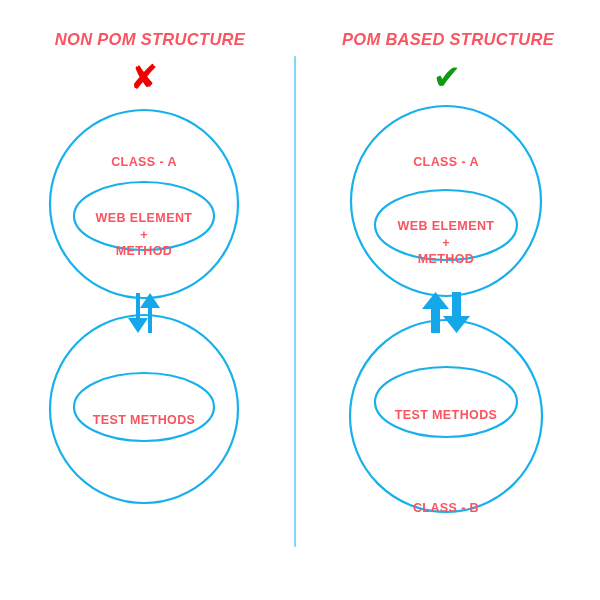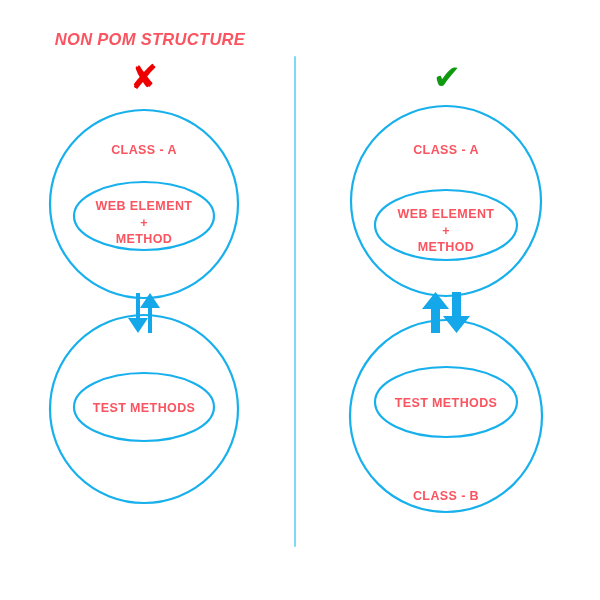--- a/index.html
+++ b/index.html
@@ -29,20 +29,21 @@
   }
   .label {
     position: absolute;
     color: #fa5460;
     font-weight: bold;
     letter-spacing: 0.4px;
     text-align: center;
     white-space: pre-line;
     line-height: 1.32;
     user-select: none;
+    margin-top: 12px;
   }
   .panel-title {
     font-size: 16.5px;
     font-style: italic;
     font-weight: bold;
     letter-spacing: 0.3px;
     color: #fa5460;
     text-align: center;
     position: absolute;
     width: 300px;
@@ -98,20 +99,21 @@
     <g>
       <path d="M431 333 L431 309 L422 309 L435.5 292 L449 309 L440 309 L440 333 Z" fill="#14a8ea"></path>
     </g>
     <g>
       <path d="M452 292 L452 316 L443 316 L456.5 333 L470 316 L461 316 L461 292 Z" fill="#14a8ea"></path>
     </g>
   </svg>
 
   <div class="panel-title" style="left:0px; top:30px;">NON POM STRUCTURE</div>
 
+  <div class="panel-title" style="left:298px; top:30px;">POM BASED STRUCTURE</div>
 
   <div class="mark mark-cross" style="left:114px; top:60px;">✘</div>
 
   <div class="mark mark-check" style="left:417px; top:60px;">✔</div>
 
   <div class="label class-label" style="left:64px; top:142px; width:160px;">CLASS - A</div>
 
   <div class="label inner-label" style="left:64px; top:198px; width:160px;">WEB ELEMENT
 +
 METHOD</div>

